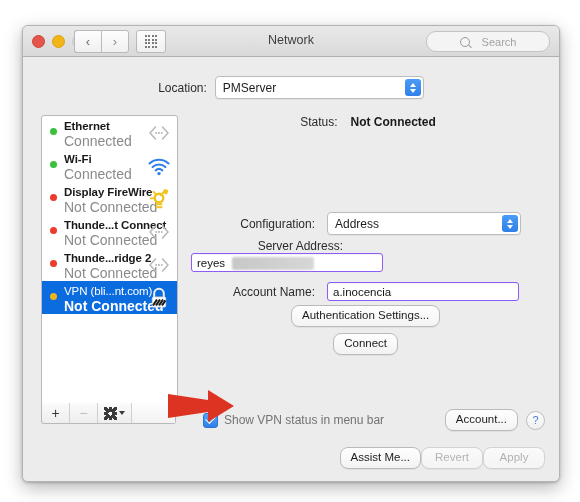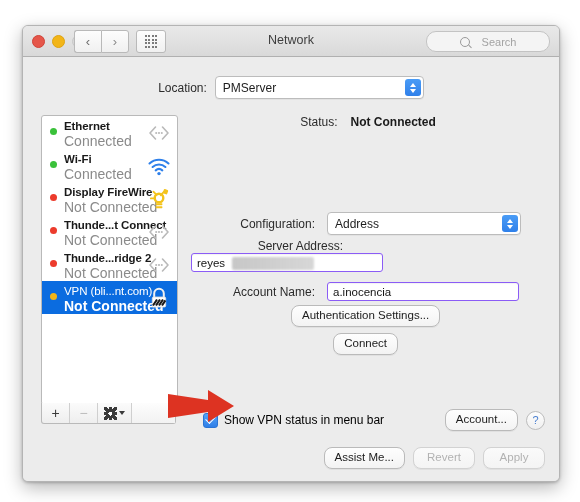--- a/index.html
+++ b/index.html
@@ -168,31 +168,31 @@
 
   
   .bottomrow{position:absolute;left:180px;right:14px;top:352px;display:flex;align-items:center;}
   .cbox{
     width:13px;height:13px;border-radius:3px;
     background:linear-gradient(to bottom,#54a3f7,#2f7fe8);
     border:1px solid #2b74d4;
     display:flex;align-items:center;justify-content:center;margin-right:6px;
   }
   .cbox .tick{width:8px;height:5px;border-left:1.7px solid #fff;border-bottom:1.7px solid #fff;transform:rotate(-45deg) translate(1px,-1px);}
-  .cblabel{font-size:12px;color:#000000;}
+  .cblabel{font-size:12px;color:#737373;}
   .spacer{flex:1;}
   .help{
     width:17px;height:17px;border-radius:50%;margin-left:8px;
     background:linear-gradient(to bottom,#fdfdfd,#f0f0f0);
     border:1px solid #bdbdbd;
     display:flex;align-items:center;justify-content:center;
     font-size:11px;color:#4a7fd0;
   }
 
-  .footer{position:absolute;right:14px;top:390px;display:flex;gap:8px;}
+  .footer{position:absolute;right:14px;top:390px;display:flex;}
   .pbtn.dis{color:#b2b2b2;background:linear-gradient(to bottom,#fafafa,#f4f4f4);border-color:#d2d2d2;}
   .pbtn.wide{min-width:62px;text-align:center;}
 
   
   .arrow{position:absolute;left:168px;top:386px;width:68px;height:40px;}
 </style>
 </head>
 <body>
 
 <div class="stage">

